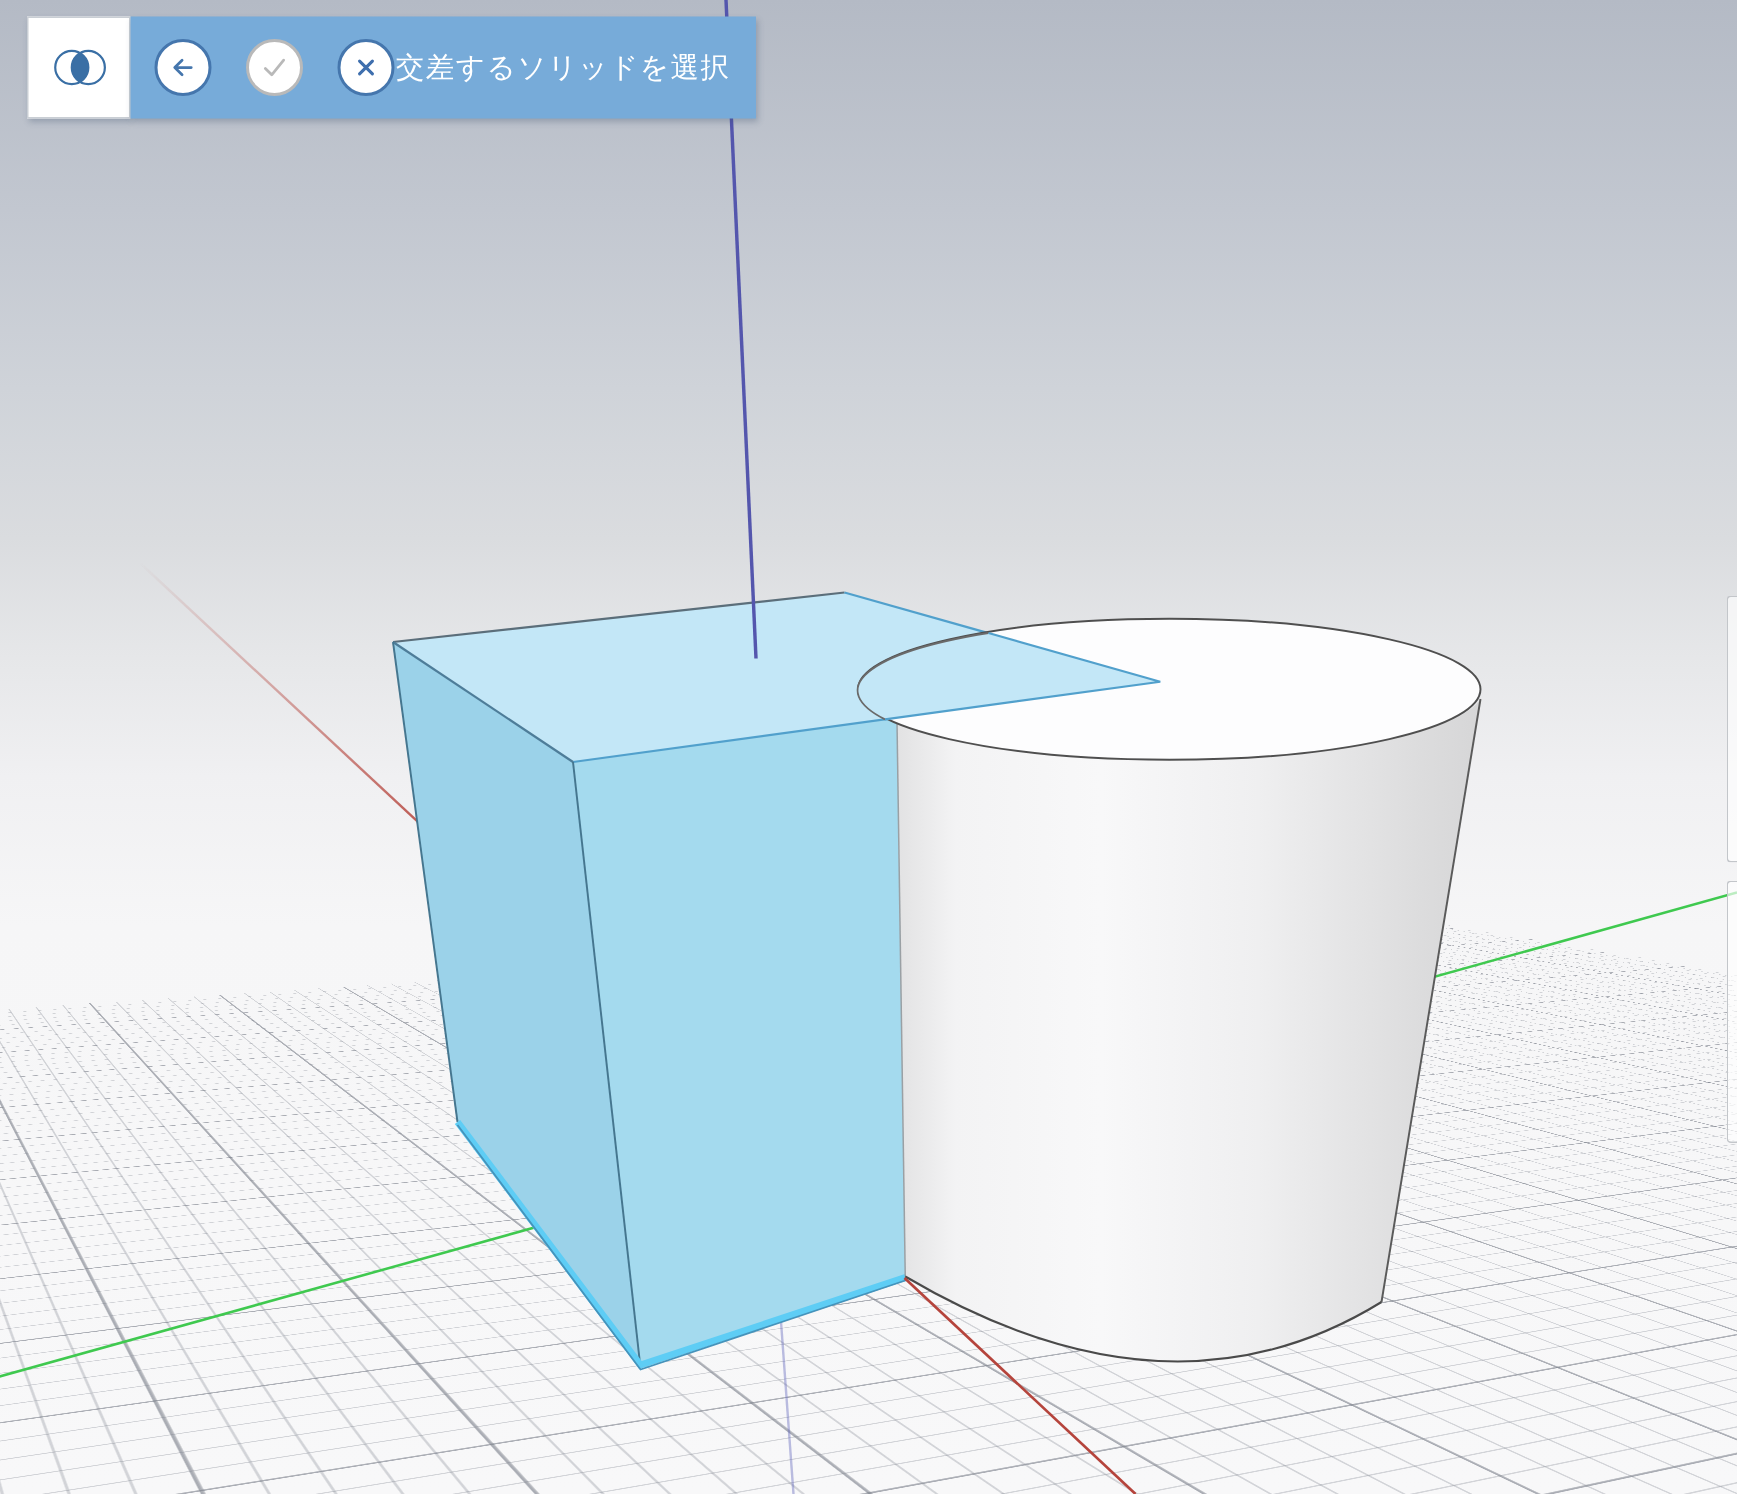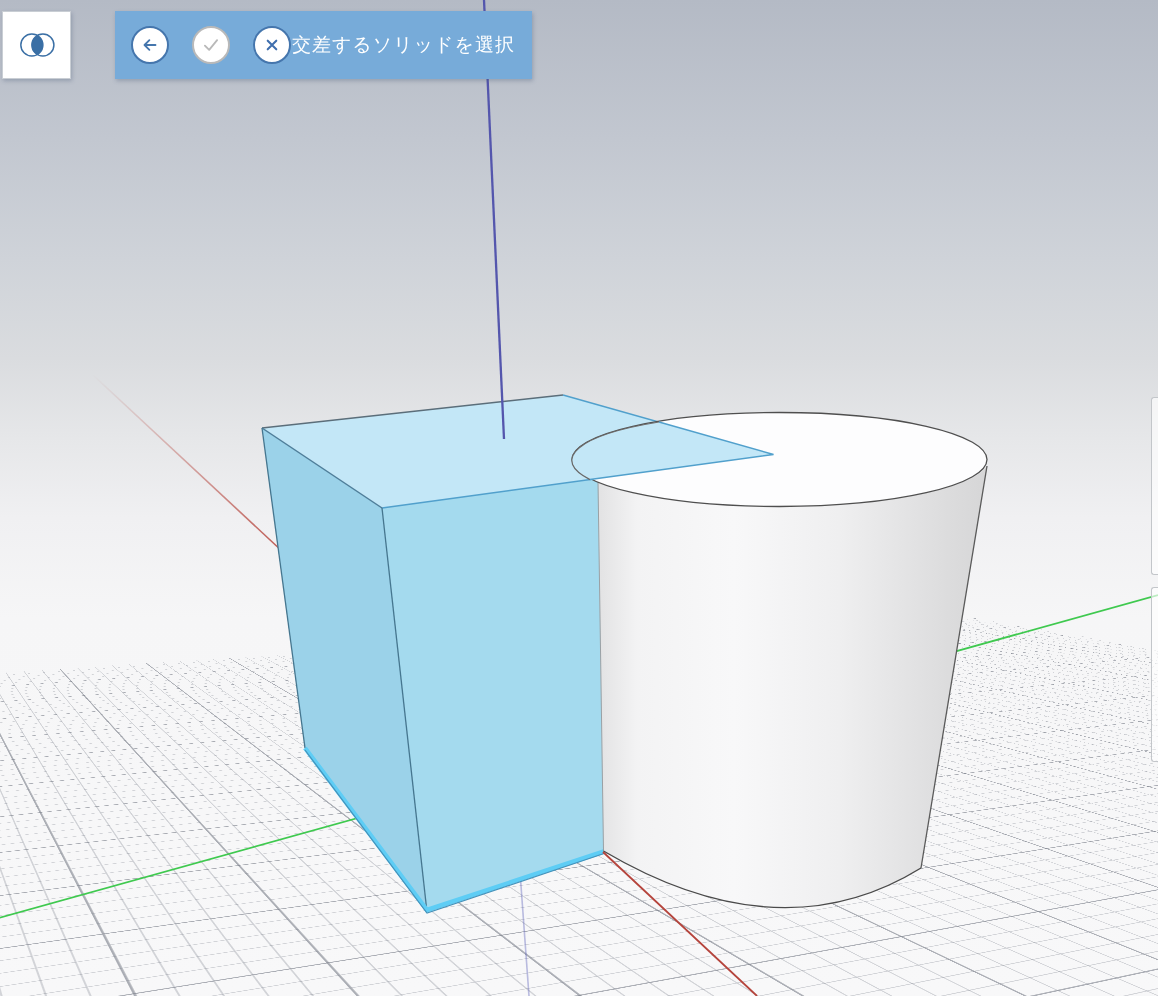--- a/index.html
+++ b/index.html
@@ -35,21 +35,21 @@
   }
   
   .scene{position:absolute;inset:0;z-index:2;}
   
   .edge-strip{
     position:absolute;right:0;width:6px;z-index:3;
     background:rgba(255,255,255,.65);
     border:1px solid #c3c6ca;border-right:none;border-radius:3px 0 0 3px;
   }
   
-  .toolbar{position:absolute;left:2px;top:11px;height:68px;display:flex;z-index:10;gap:44px;}
+  .toolbar{position:absolute;left:18px;top:11px;height:68px;display:flex;z-index:10;}
   .tool-box{
     width:69px;height:68px;background:#ffffff;border:1px solid #c9ced4;
     box-sizing:border-box;display:flex;align-items:center;justify-content:center;
     box-shadow:1px 2px 4px rgba(60,80,110,.30);
   }
   .tool-panel{
     width:417px;height:68px;background:#77abd9;
     display:flex;align-items:center;
     box-shadow:1px 2px 4px rgba(60,80,110,.30);
   }

